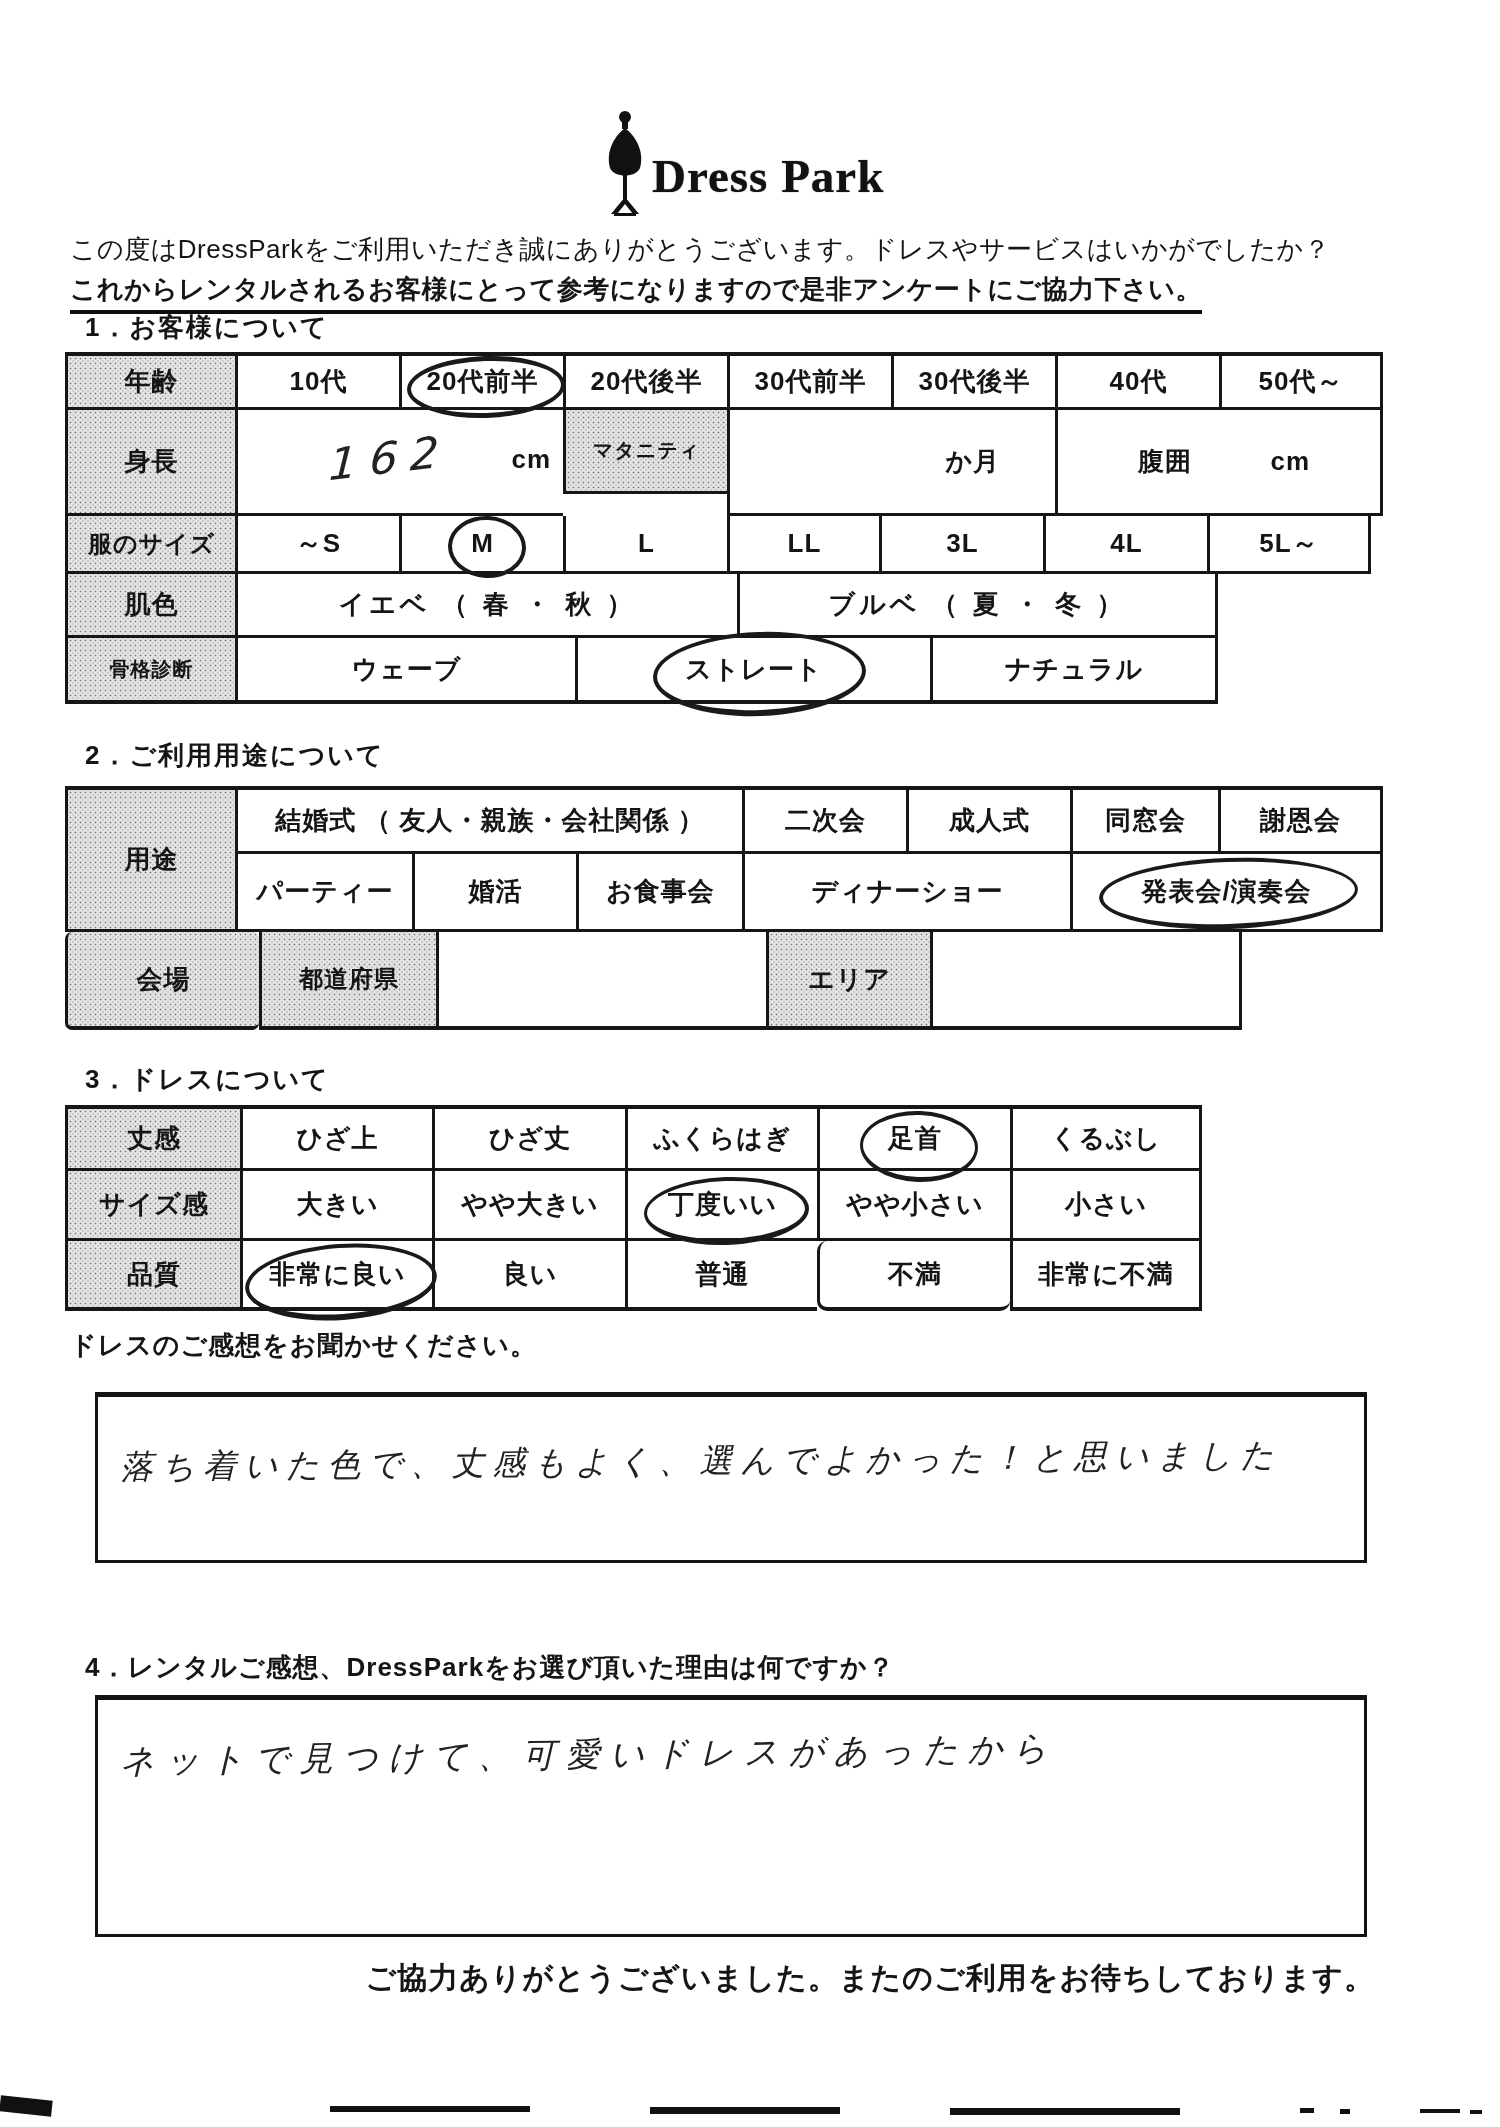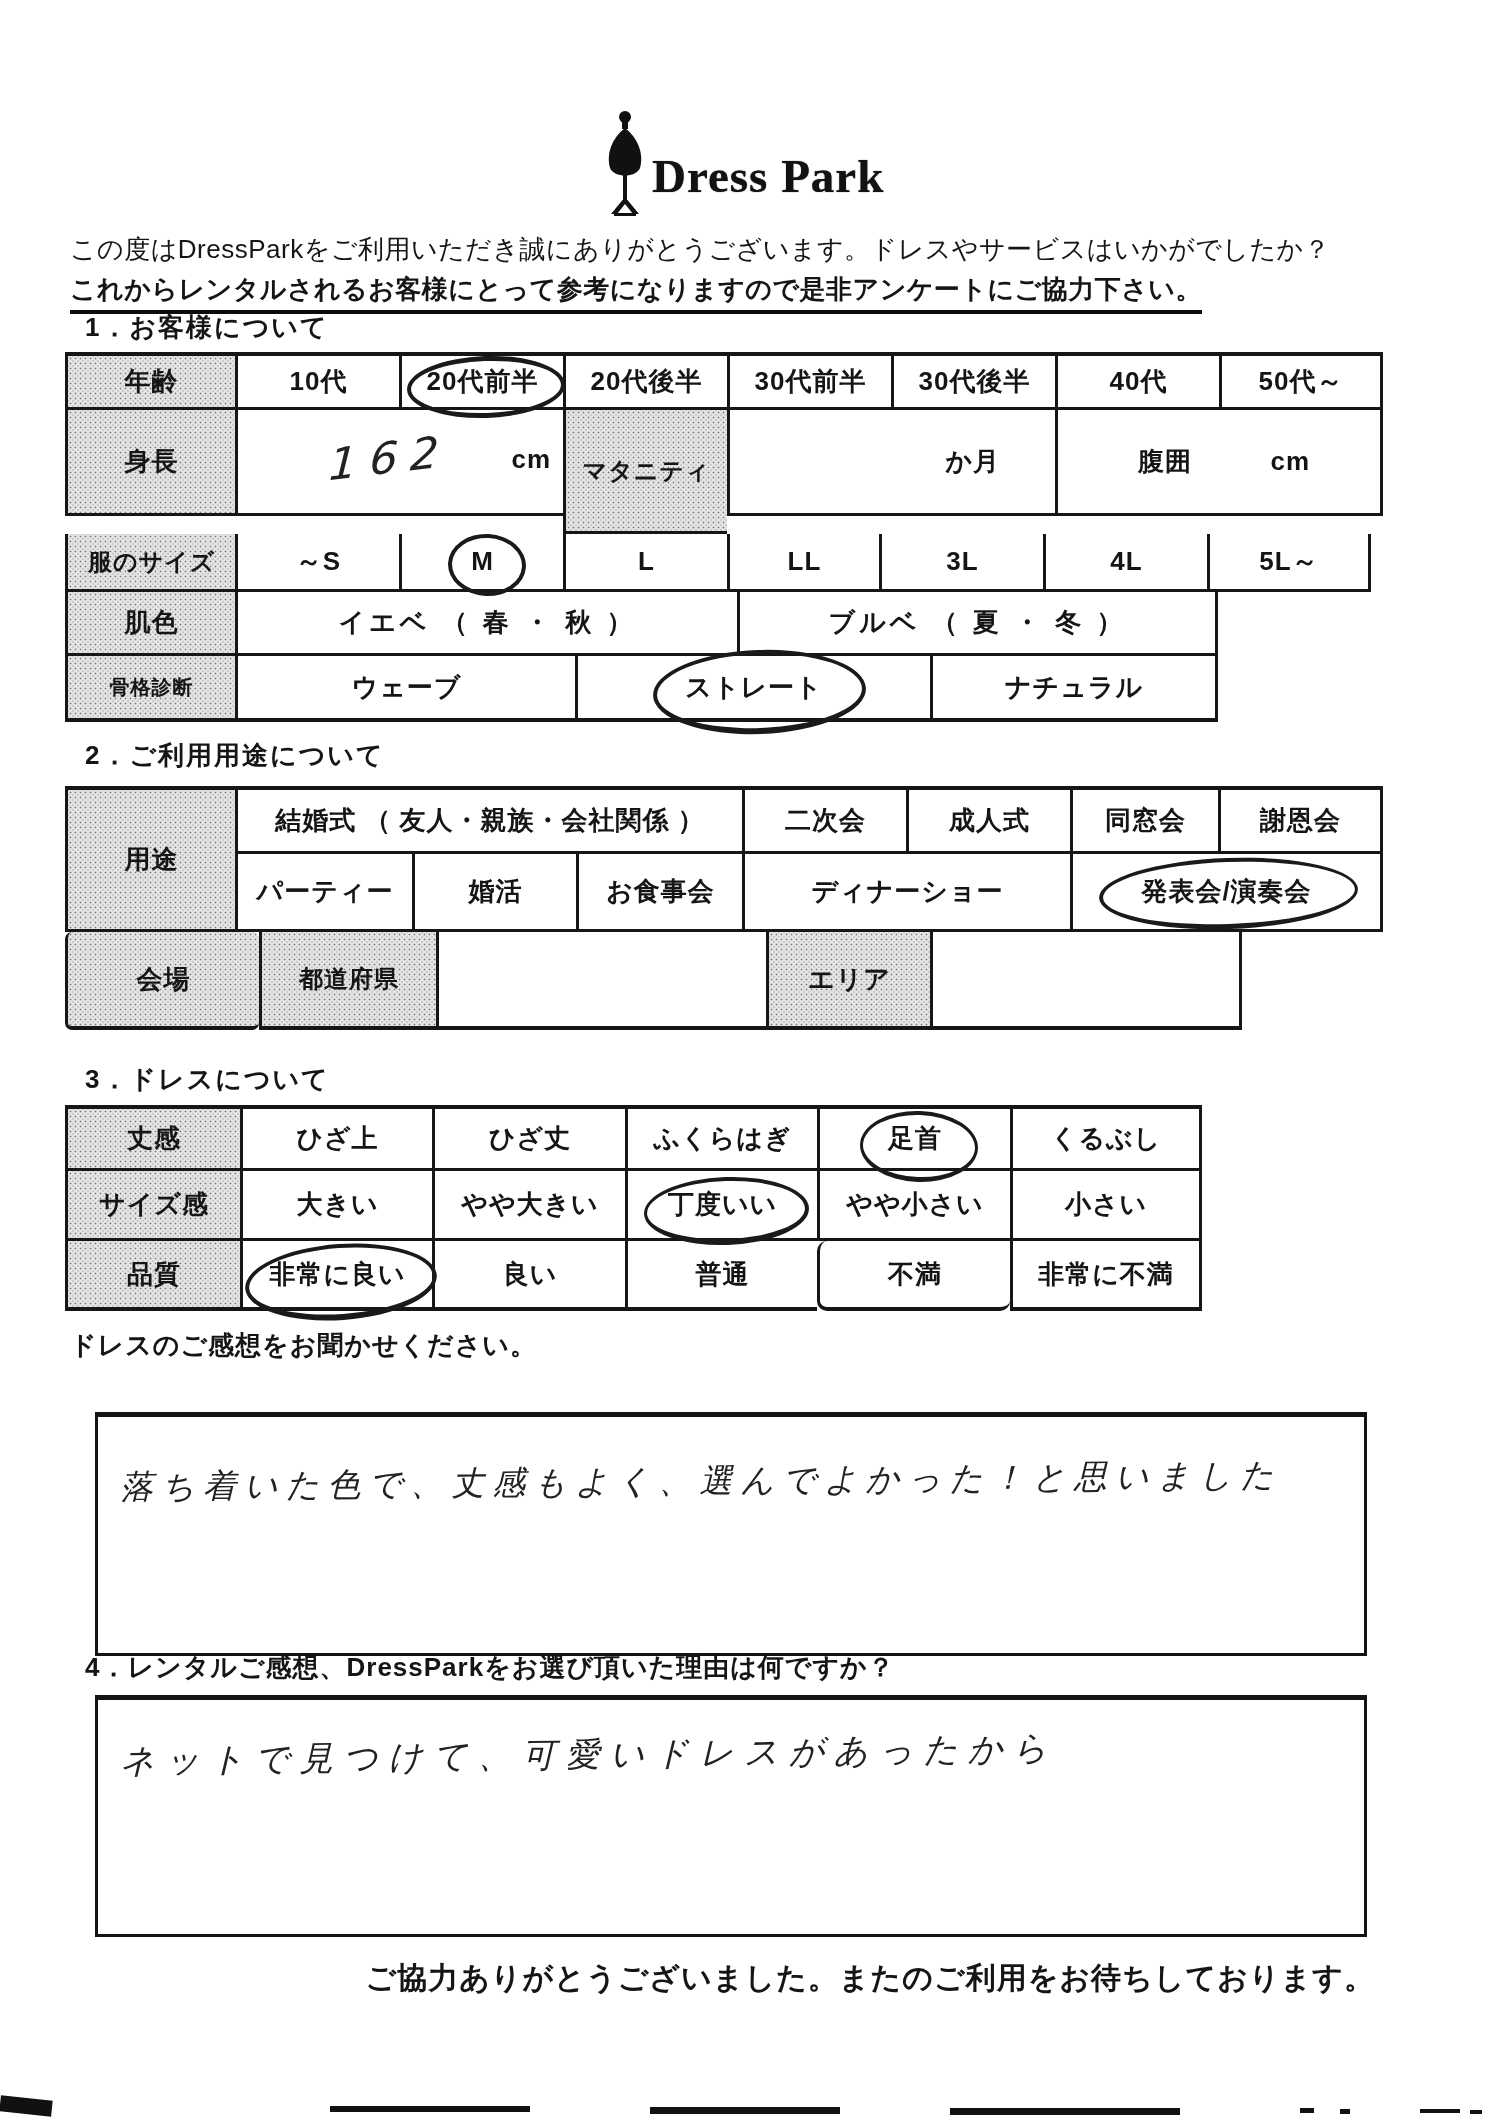--- a/index.html
+++ b/index.html
@@ -130,21 +130,21 @@
   </div>
 
   <div class="trow">
     <div class="tc shade" style="width:170px;height:106px;">
         <span class="txt">身長</span>
       </div>
     <div class="tc" style="width:328px;height:106px;">
       <span class="hand hand-num" style="position:absolute;left:92px;top:22px;">162</span>
       <span class="txt" style="position:absolute;right:12px;top:34px;">cm</span>
     </div>
-    <div class="tc shade" style="width:164px;height:124px;font-size:24px;">
+    <div class="tc shade" style="width:164px;height:84px;font-size:20px;">
         <span class="txt">マタニティ</span>
       </div>
     <div class="tc" style="width:328px;height:106px;justify-content:flex-end;padding-right:55px;">
         <span class="txt">か月</span>
       </div>
     <div class="tc end" style="width:328px;height:106px;justify-content:space-between;padding:0 70px 0 80px;">
       <span class="txt">腹囲</span>
       <span class="txt">cm</span>
     </div>
   </div>
@@ -329,21 +329,21 @@
         <span class="txt">不満</span>
       </div>
     <div class="tc bot end" style="width:192px;height:70px;">
         <span class="txt">非常に不満</span>
       </div>
   </div>
 </div>
 
 <div class="sec-title" style="left:70px; top:1328px; letter-spacing:1px;">ドレスのご感想をお聞かせください。</div>
 
-<div class="cbox" style="left:95px; top:1392px; width:1272px; height:244px; border-top-width:5px;margin-top:20px;">
+<div class="cbox" style="left:95px; top:1392px; width:1272px; height:171px; border-top-width:5px;">
   <span class="hand hand1" style="position:absolute; left:22px; top:42px;">落ち着いた色で、丈感もよく、選んでよかった！と思いました</span>
 </div>
 
 <div class="sec-title" style="left:85px; top:1650px; letter-spacing:1px;">4．レンタルご感想、DressParkをお選び頂いた理由は何ですか？</div>
 
 <div class="cbox" style="left:95px; top:1695px; width:1272px; height:242px; border-top-width:5px;">
   <span class="hand hand2" style="position:absolute; left:22px; top:32px;">ネットで見つけて、可愛いドレスがあったから</span>
 </div>
 
 <div class="footer">ご協力ありがとうございました。またのご利用をお待ちしております。</div>

